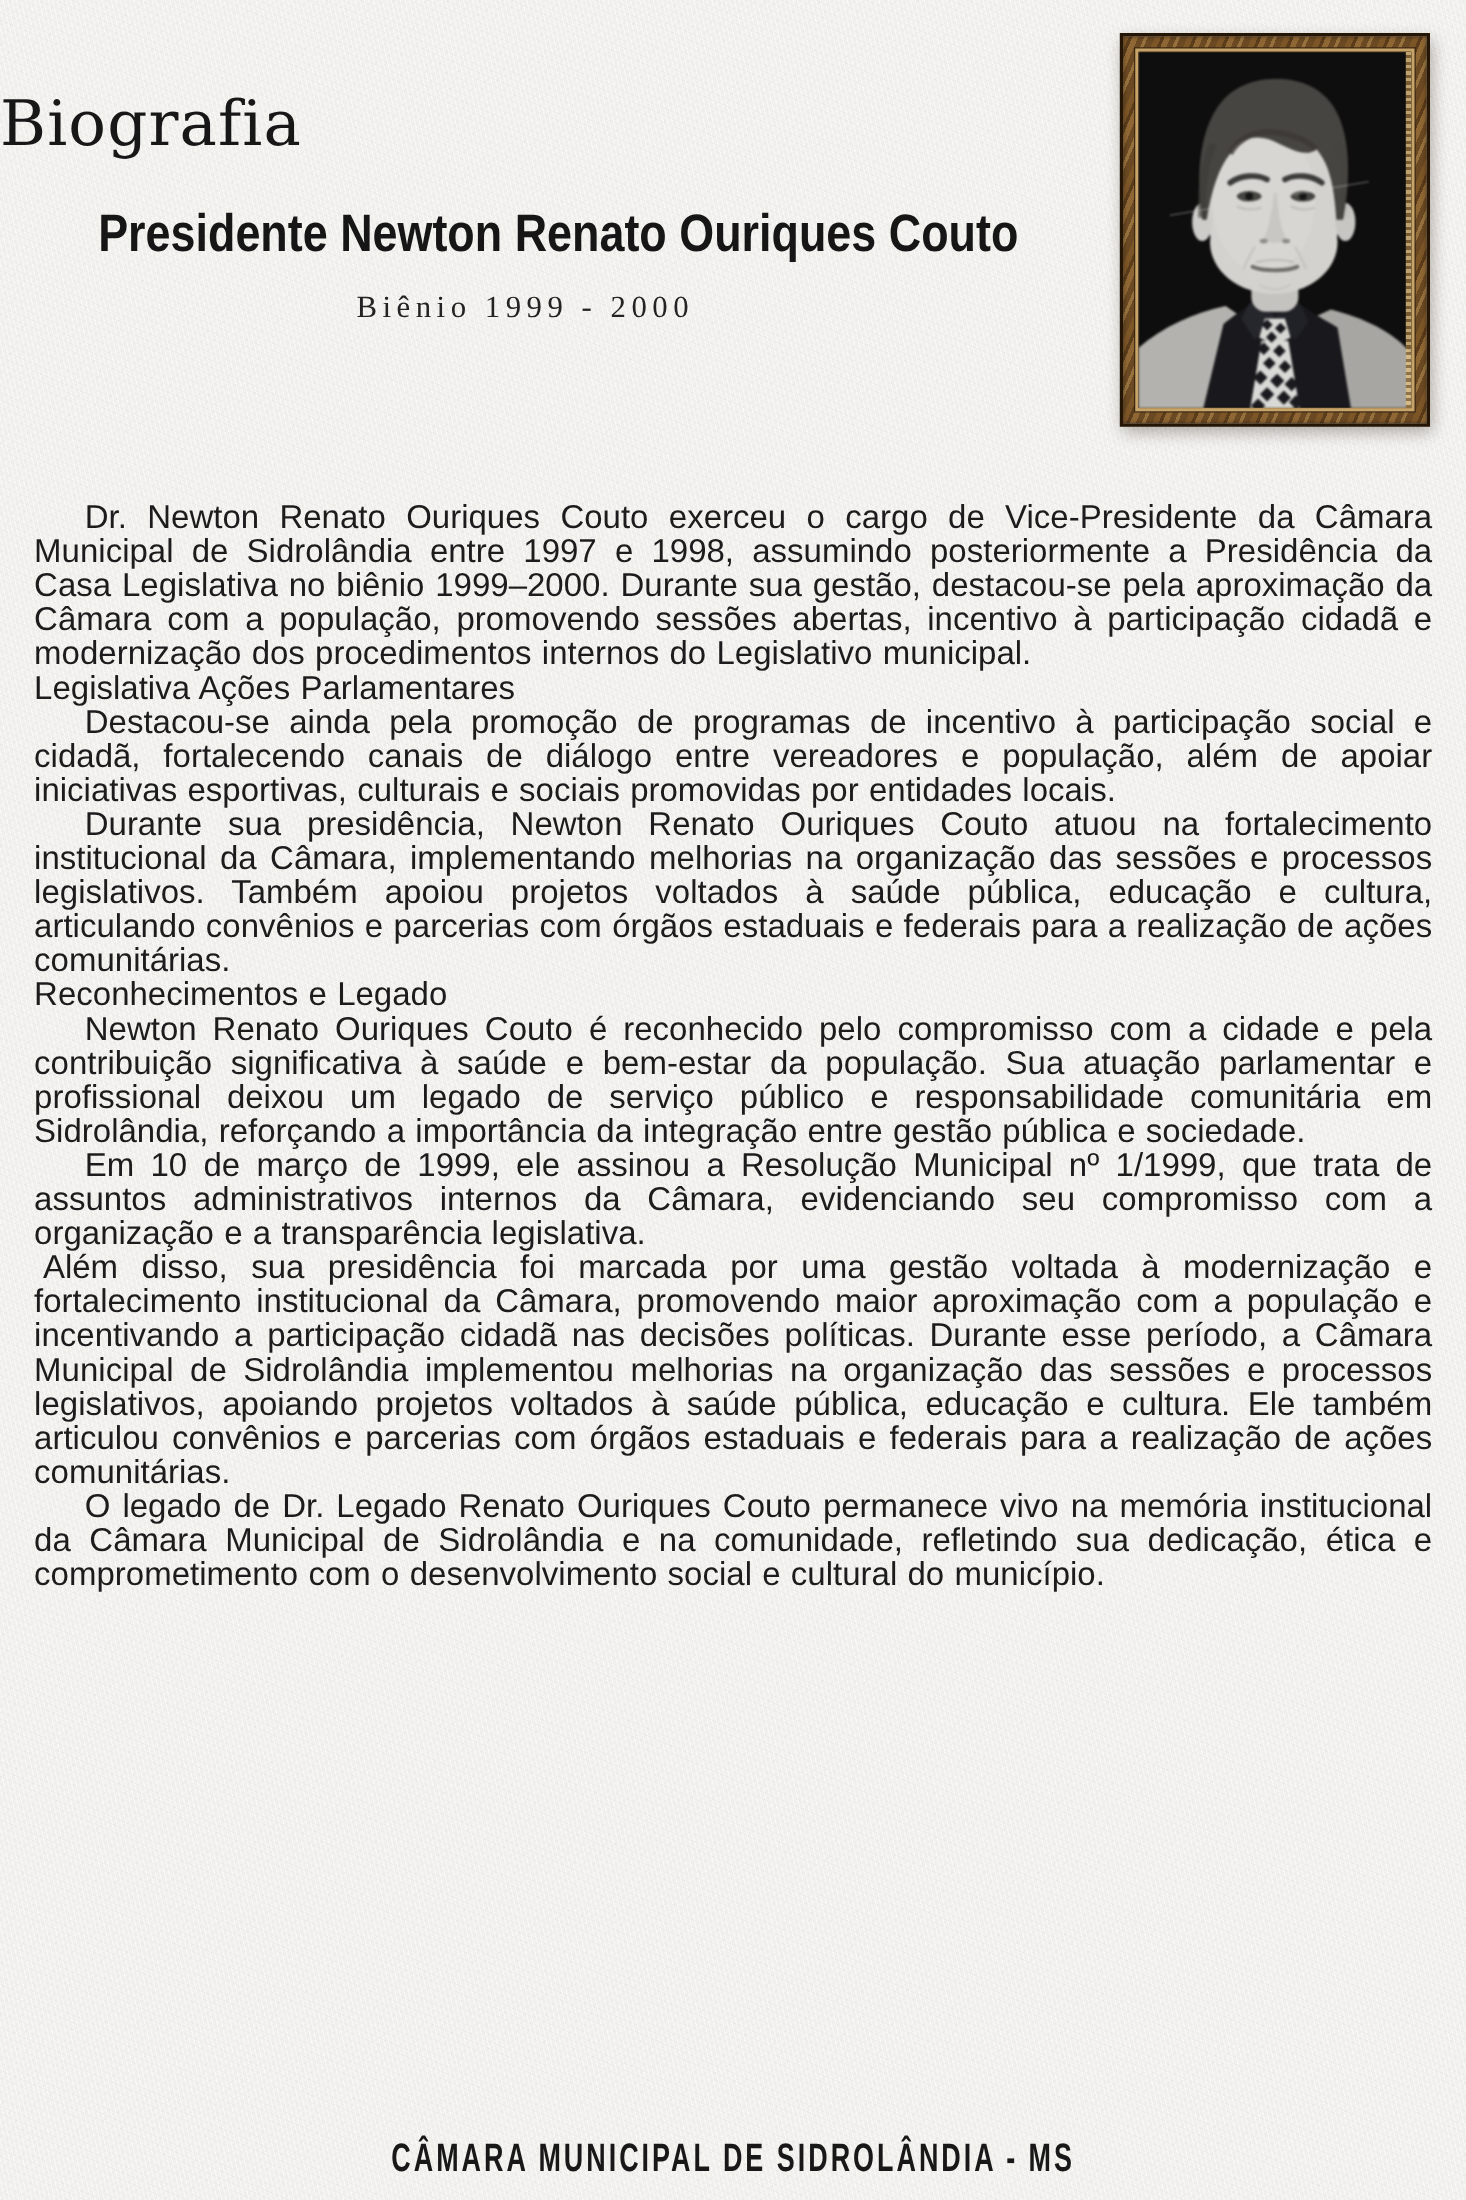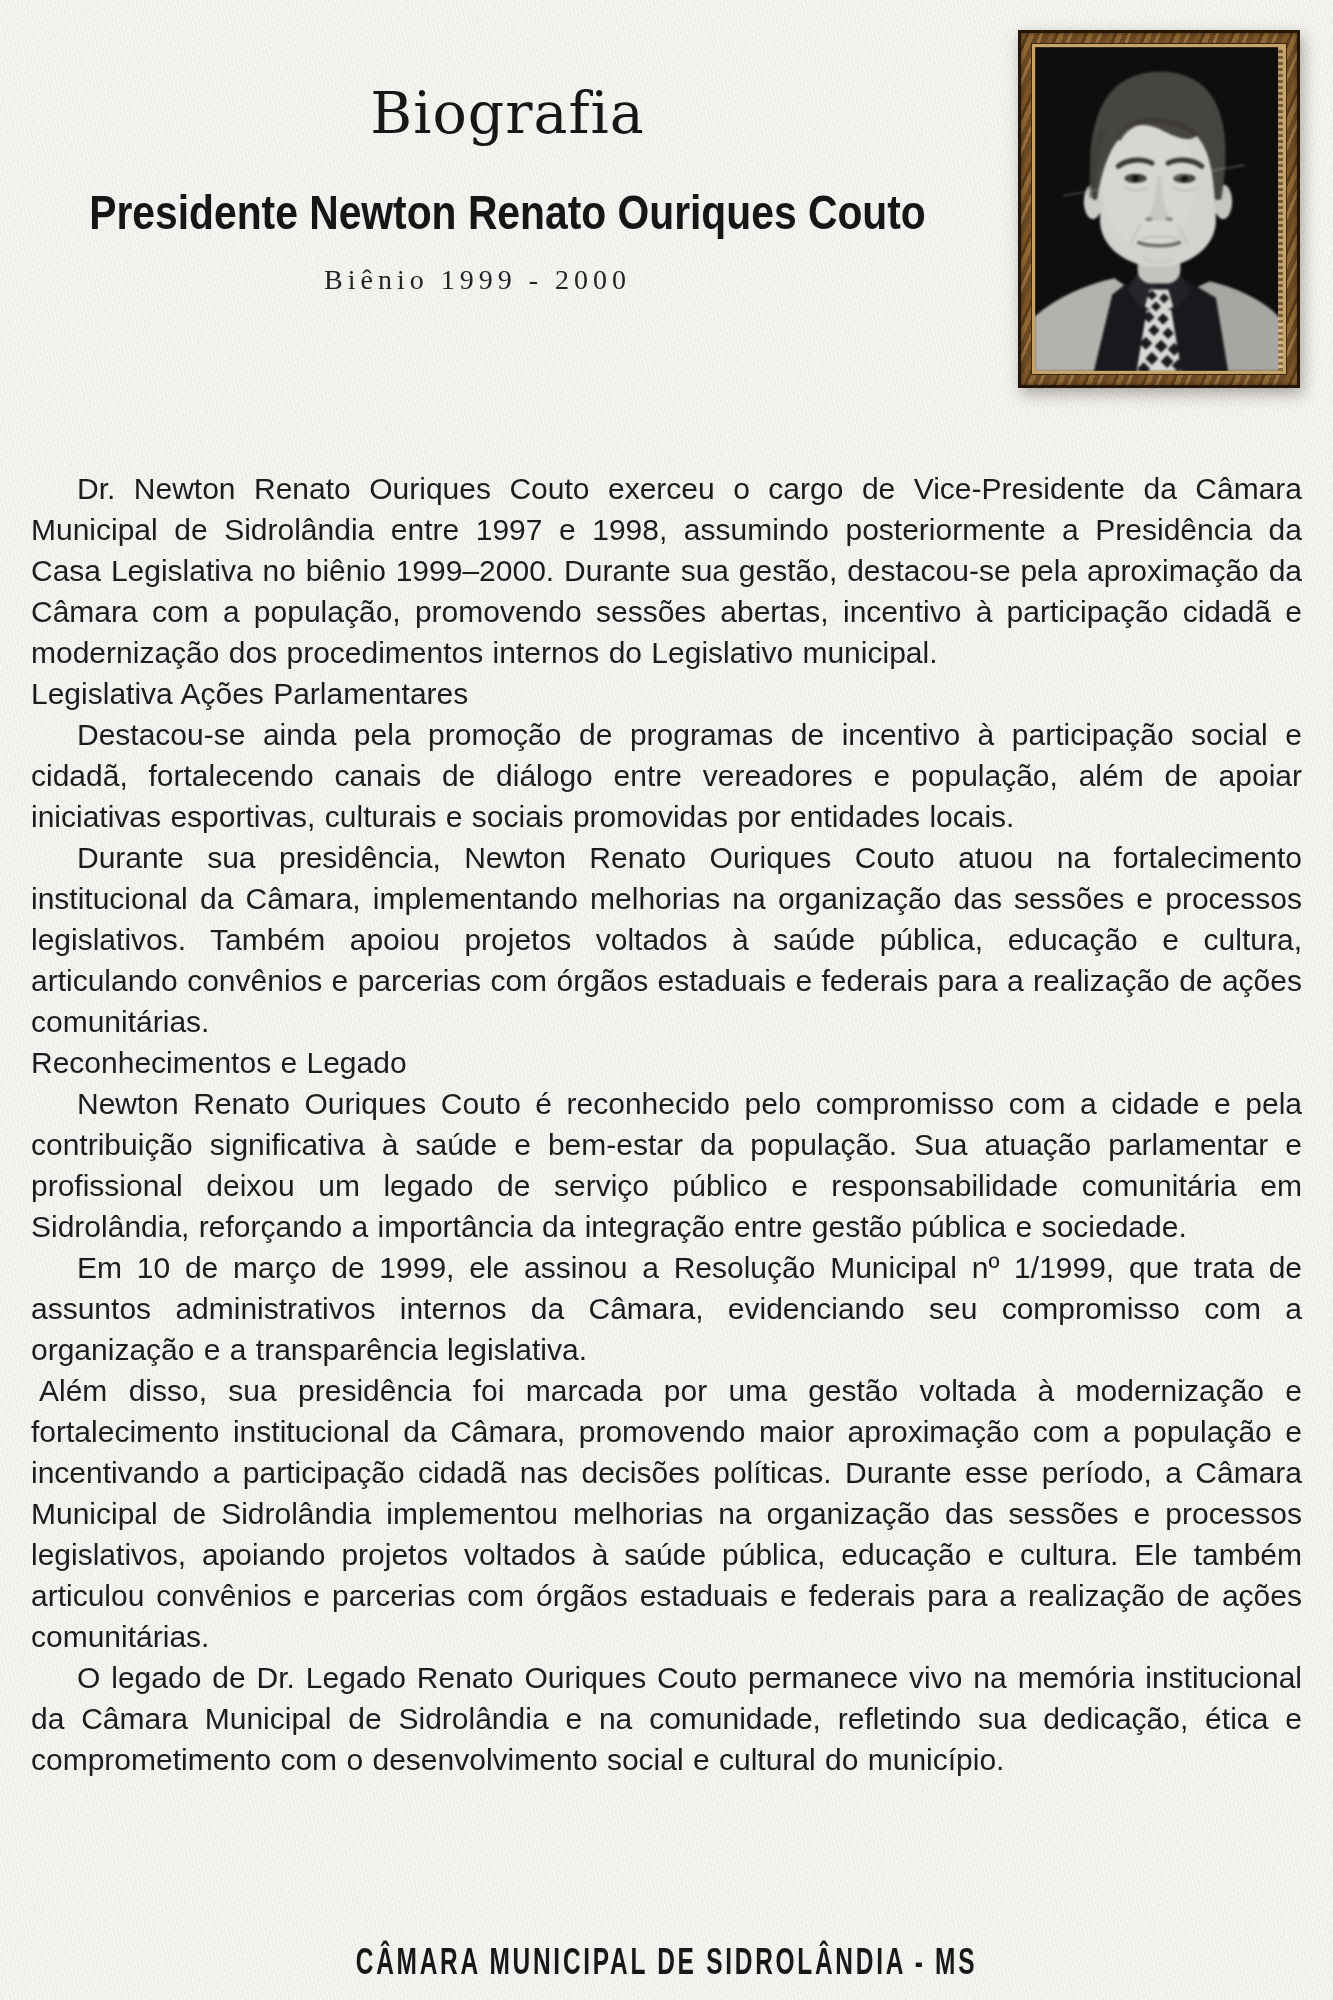--- a/index.html
+++ b/index.html
@@ -18,21 +18,20 @@
       repeating-linear-gradient(-65deg, rgba(160,160,155,0.025) 0 2px, transparent 2px 9px);
     color: #1b1b1b;
     font-family: "Liberation Sans", sans-serif;
   }
 
   
   .title {
     position: absolute;
     top: 82px; left: 0;
     width: 1015px;
-    text-align: center;
     font-family: "DejaVu Serif", serif;
     font-weight: 500;
     font-size: 57px;
     line-height: 62px;
     letter-spacing: 1px;
     color: #171717;
   }
   .heading {
     position: absolute;
     top: 186px; left: 0;
@@ -91,24 +90,24 @@
   .photo-svg {
     position: absolute;
     inset: 0;
     width: 100%; height: 100%;
     filter: blur(1.1px) contrast(0.97);
   }
 
   
   .body-text {
     position: absolute;
-    left: 31px; top: 468px;
+    left: 31px; top: 455px;
     width: 1271px;
     font-size: 30px;
-    line-height: 41px;
+    line-height: 31px;
     text-align: justify;
     color: #1c1c1c;
     word-spacing: 1px;
   }
   .body-text p { margin: 0; }
   .indent-lg { text-indent: 46px; }
   .indent-sm { text-indent: 8px; }
   .indent-no { text-indent: 0; }
 
   

